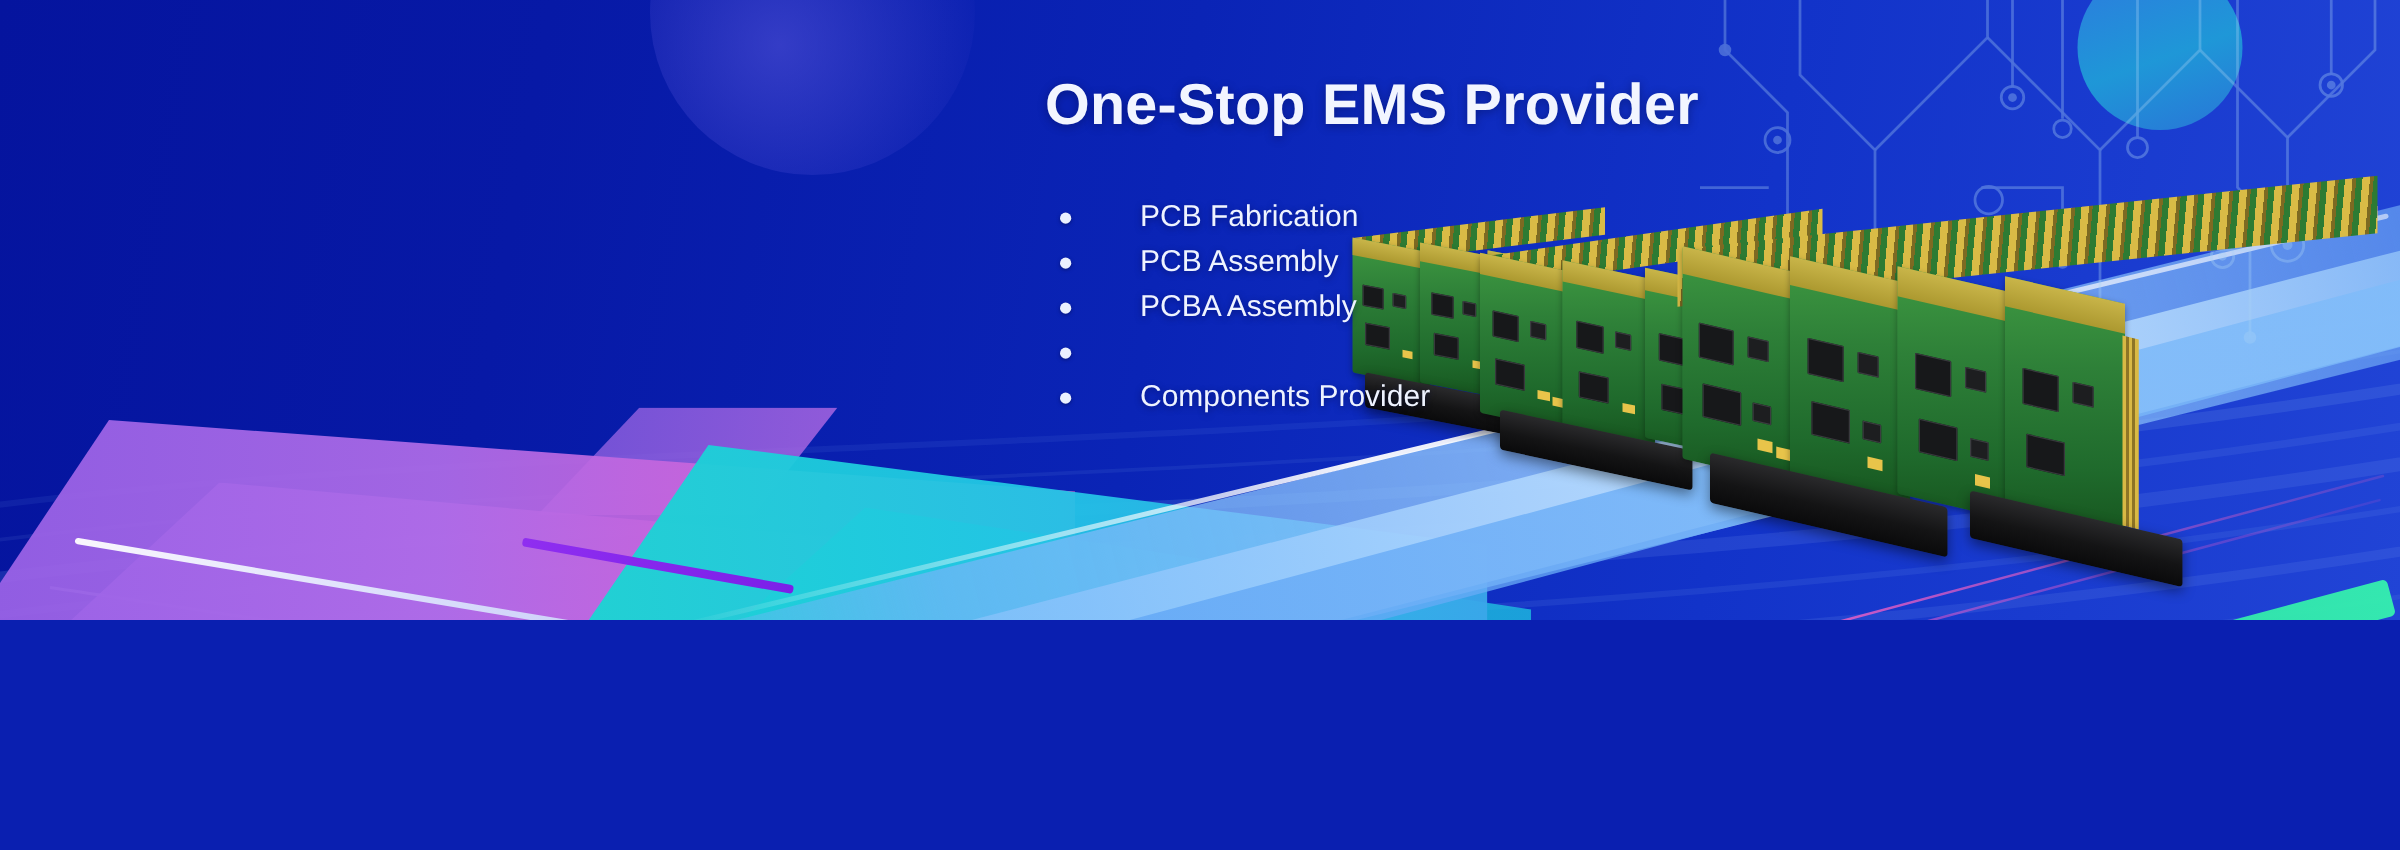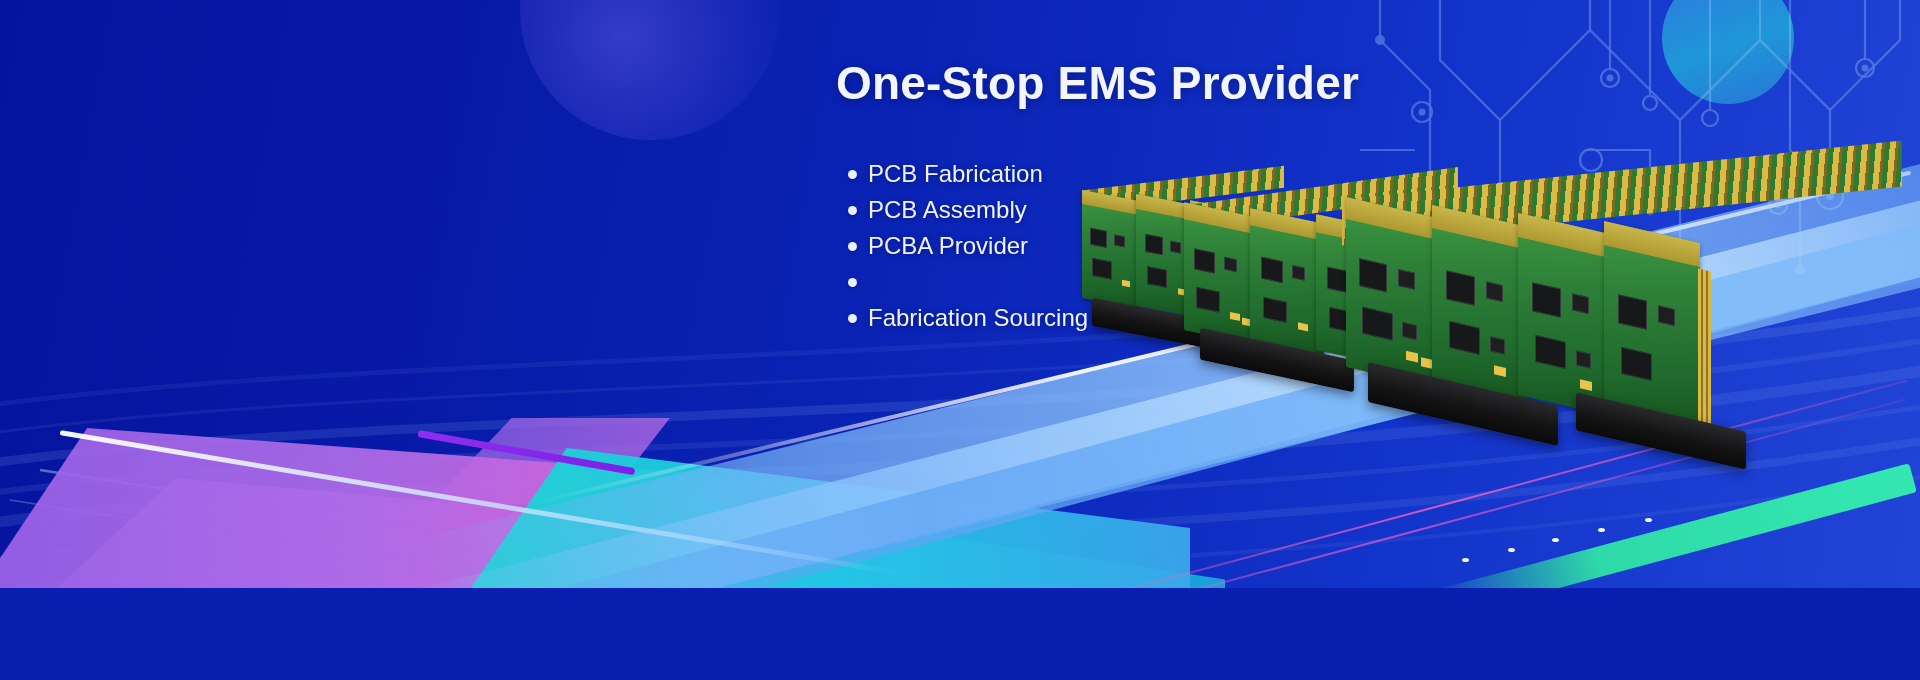--- a/index.html
+++ b/index.html
@@ -1,21 +1,21 @@
 <!DOCTYPE html>
 <html><head>
 <meta charset="utf-8">
 <style>
   * { margin:0; padding:0; box-sizing:border-box; }
   html,body { width:1920px; height:680px; overflow:hidden; background:#0a1fb0; }
   body { font-family:"Liberation Sans", sans-serif; }
 
   .banner{
     position:relative;
-    width:1920px; height:588px;
+    width:1920px; height:496px;
     overflow:hidden;
     background:linear-gradient(100deg,#05149e 0%,#0719a6 22%,#0a24b6 48%,#1233c9 72%,#2144d6 100%);
   }
 
   
   .layer{ position:absolute; inset:0; pointer-events:none; }
 
   .glow-disc{
     position:absolute; border-radius:50%;
   }
@@ -159,20 +159,21 @@
     white-space:nowrap;
   }
 
   .feature-list{ position:absolute; left:848px; top:156px; list-style:none; }
   .feature-item{
     display:flex; align-items:center;
     height:36px; margin-bottom:0;
     color:#eef3ff; font-size:24px; font-weight:400;
     text-shadow:0 1px 5px rgba(0,10,70,.5);
     white-space:nowrap;
+    gap:44px;
   }
   .bullet-dot{
     width:9px; height:9px; border-radius:50%;
     background:#eaf0ff; margin-right:11px; flex:0 0 auto;
     box-shadow:0 1px 3px rgba(0,10,70,.5);
   }
 </style>
 </head>
 <body>
 
@@ -364,24 +365,24 @@
       <li class="feature-item">
         <span class="bullet-dot"></span>
         <span>PCB Fabrication</span>
       </li>
       <li class="feature-item">
         <span class="bullet-dot"></span>
         <span>PCB Assembly</span>
       </li>
       <li class="feature-item">
         <span class="bullet-dot"></span>
-        <span>PCBA Provider</span>
-      </li>
-      <li class="feature-item">
-        <span class="bullet-dot"></span>
-      </li>
-      <li class="feature-item">
-        <span class="bullet-dot"></span>
-        <span>Fabrication Sourcing</span>
+        <span>PCBA Assembly</span>
+      </li>
+      <li class="feature-item">
+        <span class="bullet-dot"></span>
+      </li>
+      <li class="feature-item">
+        <span class="bullet-dot"></span>
+        <span>Components Provider</span>
       </li>
     </ul>
   </div>
 </div>
 
 </body></html>

